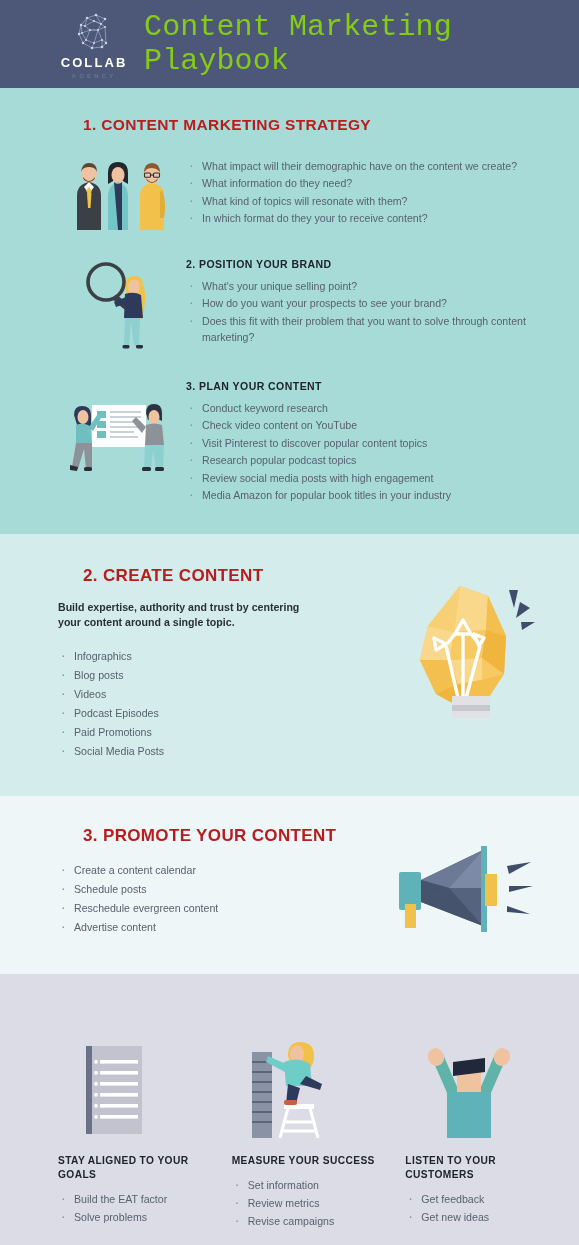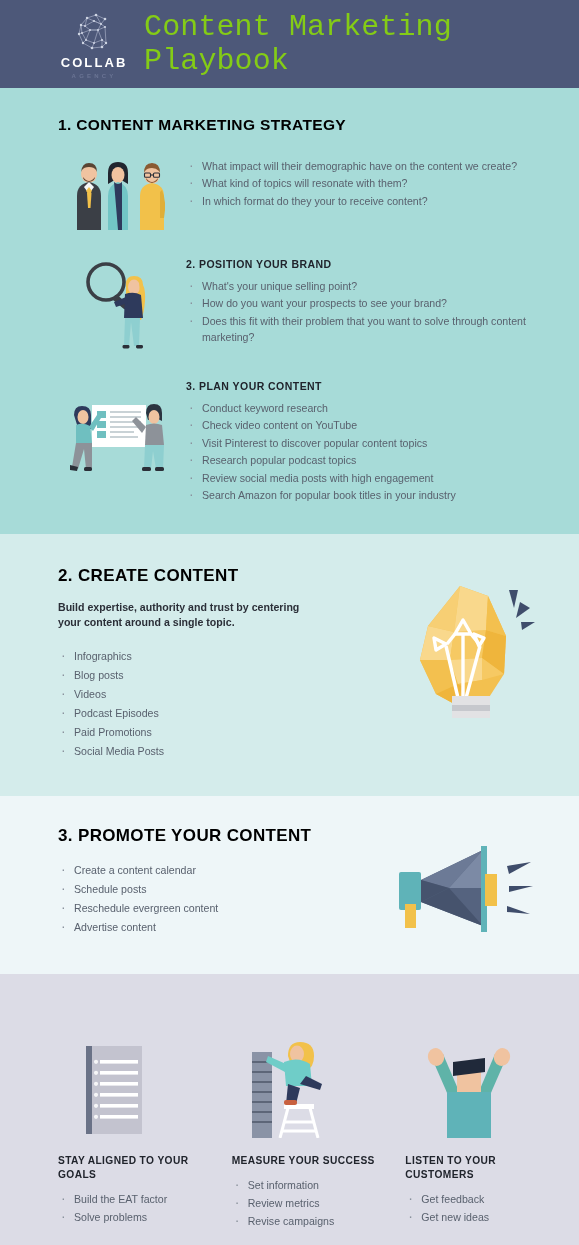--- a/index.html
+++ b/index.html
@@ -57,22 +57,23 @@
   .sec { width: 100%; position: relative; }
   .sec-1 { background: #a7dbd8; padding: 28px 0 30px 0; }
   .sec-2 { background: #d4eceb; padding: 32px 0 34px 0; }
   .sec-3 { background: #eef6f8; padding: 30px 0 36px 0; }
   .sec-4 { background: #dcdce6; padding: 38px 0 40px 0; }
 
   .sec-title {
     font-size: 15.5px;
     font-weight: bold;
     letter-spacing: .35px;
-    color: #000000;
+    color: #b91c1c;
     padding-left: 58px;
+    margin-left: 25px;
   }
   .sec-title.big { font-size: 17px; }
 
   
   .step-row {
     display: flex;
     align-items: flex-start;
     padding-left: 58px;
     padding-right: 22px;
   }
@@ -248,20 +249,21 @@
             <rect x="17.5" y="13" width="6" height="4.2" rx="1" fill="none" stroke="#2b2f38" stroke-width="1.1"></rect>
             <line x1="14.5" y1="15" x2="17.5" y2="15" stroke="#2b2f38" stroke-width="1.1"></line>
             <path d="M4 70 L4 36 Q4 25 16 23 Q28 25 28 36 L28 70 Z" fill="#f2c14a"></path>
             <path d="M26 30 Q31 42 28 58 L24 58 L24 32 Z" fill="#e0ae38"></path>
           </g>
         </svg>
       </div>
       <div class="step-body">
         <ul class="bl">
           <li>What impact will their demographic have on the content we create?</li>
+          <li>What information do they need?</li>
           <li>What kind of topics will resonate with them?</li>
           <li>In which format do they your to receive content?</li>
         </ul>
       </div>
     </div>
 
     <div class="step-row" style="margin-top:20px;">
       <div class="step-art">
         <svg width="100" height="96" viewBox="0 0 100 96">
 
@@ -332,21 +334,21 @@
         </svg>
       </div>
       <div class="step-body">
         <div class="step-head">3. PLAN YOUR CONTENT</div>
         <ul class="bl">
           <li>Conduct keyword research</li>
           <li>Check video content on YouTube</li>
           <li>Visit Pinterest to discover popular content topics</li>
           <li>Research popular podcast topics</li>
           <li>Review social media posts with high engagement</li>
-          <li>Search Amazon for popular book titles in your industry</li>
+          <li>Media Amazon for popular book titles in your industry</li>
         </ul>
       </div>
     </div>
   </div>
 
   <div class="sec sec-2">
     <div class="s2-wrap">
       <div class="s2-left">
         <div class="sec-title big" style="padding-left:0;">2. CREATE CONTENT</div>
         <div class="s2-lede">Build expertise, authority and trust by centering your content around a single topic.</div>

